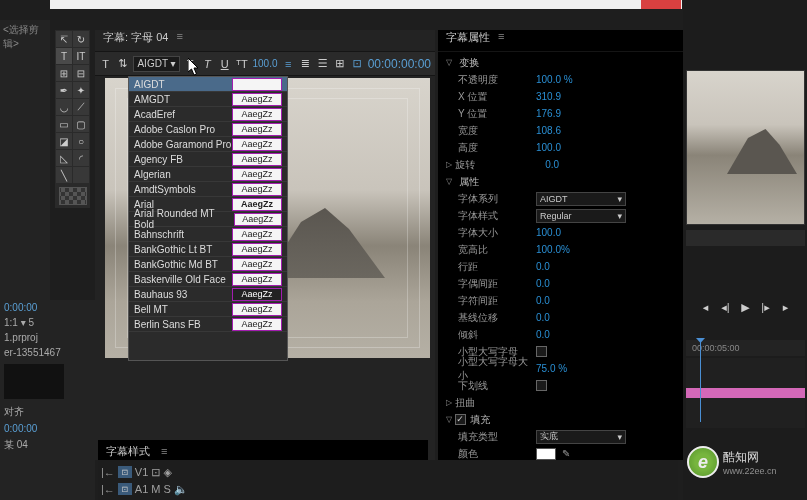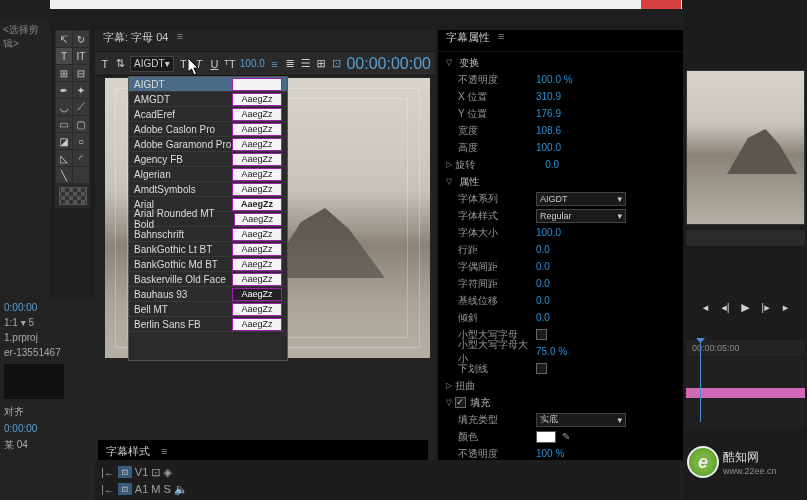--- a/index.html
+++ b/index.html
@@ -13,21 +13,21 @@
 .tool-btn{width:16px;height:16px;background:#383838;display:flex;align-items:center;justify-content:center;font-size:10px;color:#ccc;cursor:pointer}
 .tool-btn.active{background:#4a4a4a}
 .swatch{width:28px;height:18px;background:repeating-conic-gradient(#555 0 25%,#333 0 50%) 50%/8px 8px;margin:3px auto;border:1px solid #555}
 .titler-panel{position:absolute;top:30px;left:95px;width:340px;height:430px;background:#232323}
 .panel-tab{height:22px;display:flex;align-items:flex-start;padding-left:8px;color:#ccc;font-size:11px;border-bottom:1px solid #151515}
 .tab-menu{margin-left:8px;color:#888}
 .toolbar-row{height:24px;display:flex;align-items:center;gap:4px;padding:0 4px;background:#2a2a2a;border-bottom:1px solid #151515}
 .tb-btn{width:18px;height:18px;display:flex;align-items:center;justify-content:center;color:#ccc;font-size:11px;cursor:pointer}
 .tb-dropdown{width:60px;height:16px;background:#1a1a1a;border:1px solid #444;color:#ccc;font-size:10px;padding:0 3px;display:flex;align-items:center;justify-content:space-between;cursor:pointer}
 .tb-num{color:#5a9fd4;font-size:10px}
-.tb-tc{color:#5a9fd4;font-size:16px;margin-left:0}
+.tb-tc{color:#5a9fd4;font-size:12px;margin-left:0}
 .cursor-arrow{position:absolute;top:58px;left:188px;z-index:100;pointer-events:none}
 .canvas{position:absolute;top:78px;left:105px;width:325px;height:280px;background:linear-gradient(180deg,#d8d4cc 0%,#c9c4bb 40%,#8a8478 60%,#aba599 80%,#b5b0a5 100%)}
 .canvas-frame1{position:absolute;top:10px;left:10px;right:10px;bottom:10px;border:1px solid rgba(255,255,255,.25)}
 .canvas-frame2{position:absolute;top:20px;left:22px;right:22px;bottom:20px;border:1px solid rgba(255,255,255,.25)}
 .mountain{position:absolute;bottom:80px;left:160px;width:120px;height:70px;background:linear-gradient(180deg,#5a5650,#6b675f);clip-path:polygon(0 100%,30% 20%,50% 0,70% 30%,100% 100%)}
 .font-list{position:absolute;top:76px;left:128px;width:160px;height:285px;background:#2b2b2b;border:1px solid #555;z-index:50;overflow:hidden}
 .font-item{height:15px;display:flex;align-items:center;justify-content:space-between;padding:0 5px;font-size:10px;color:#ddd;cursor:pointer;border-bottom:1px solid #383838}
 .font-item.sel{background:#4a6a8a}
 .font-preview{width:50px;height:13px;background:#f5f5f5;color:#222;font-size:9px;display:flex;align-items:center;justify-content:center;border:1px solid #a21caf}
 .font-preview.dark{background:#222;color:#fff}
@@ -262,20 +262,24 @@
         <div class="prop-dd">
           <span>Regular</span>
           <span>▾</span>
         </div>
       </div>
     <div class="prop-row">
         <span class="prop-label">字体大小</span>
         <span class="prop-val">100.0</span>
       </div>
     <div class="prop-row">
+        <span class="prop-label">宽高比</span>
+        <span class="prop-val">100.0%</span>
+      </div>
+    <div class="prop-row">
         <span class="prop-label">行距</span>
         <span class="prop-val">0.0</span>
       </div>
     <div class="prop-row">
         <span class="prop-label">字偶间距</span>
         <span class="prop-val">0.0</span>
       </div>
     <div class="prop-row">
         <span class="prop-label">字符间距</span>
         <span class="prop-val">0.0</span>

